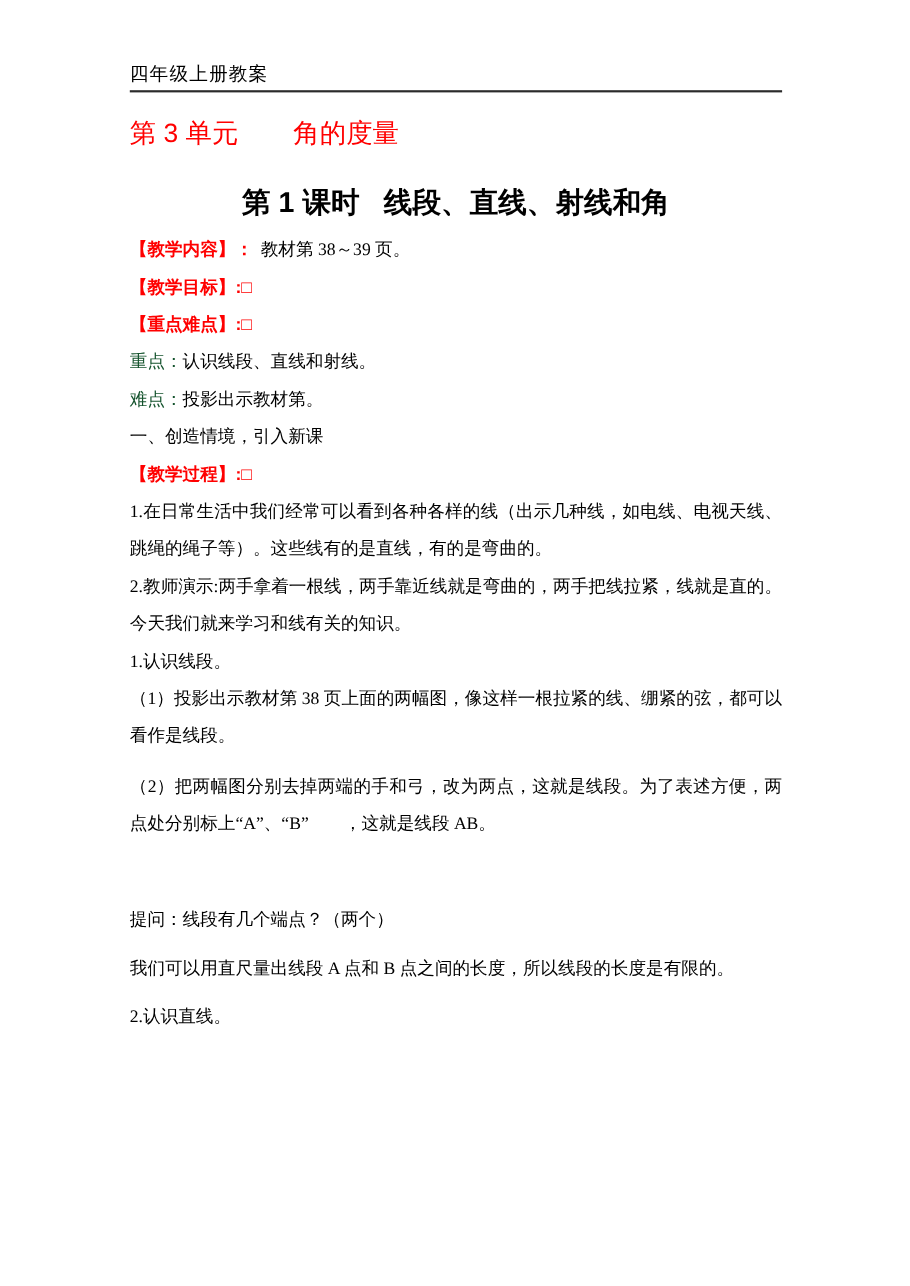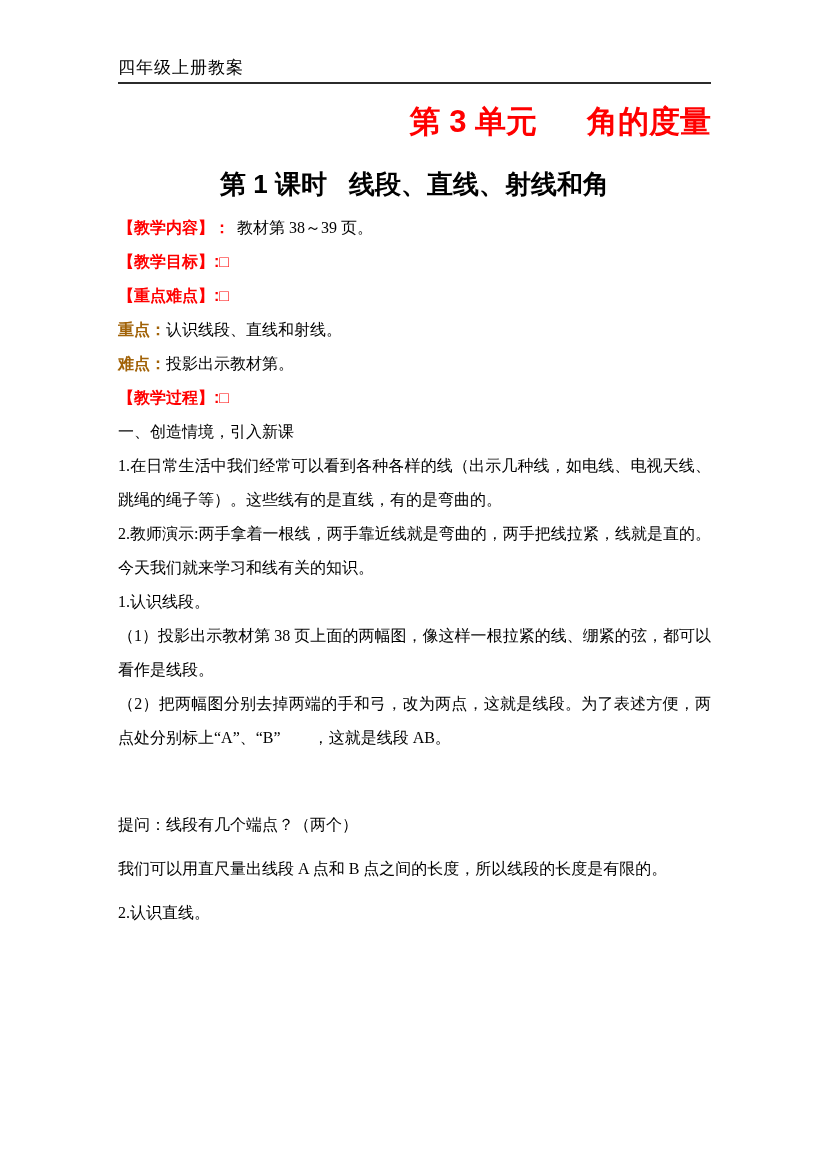--- a/index.html
+++ b/index.html
@@ -37,24 +37,24 @@
     background: #2b2b2b;
   }
   .content {
     position: absolute;
     top: 92px;
     left: 118px;
     width: 593px;
   }
   .title {
     margin: 10px 0 0 0;
-    text-align: right;
+    text-align: left;
     font-family: "Liberation Sans", sans-serif;
-    font-weight: bold;
-    font-size: 31px;
+    font-weight: normal;
+    font-size: 24px;
     line-height: 40px;
     color: var(--accent-red, #ff0000);
     white-space: nowrap;
   }
   .title .title-part2 { margin-left: 50px; }
   .subtitle {
     margin: 24px 0 0 0;
     text-align: center;
     font-family: "Liberation Sans", sans-serif;
     font-weight: bold;
@@ -66,30 +66,30 @@
   .subtitle .sub-part2 { margin-left: 22px; }
   .body {
     margin-top: 9px;
     font-size: 16px;
     text-align: justify;
   }
   .para {
     margin: 0;
     line-height: 34px;
   }
-  .para.mt { }
+  .para.mt { margin-top: 12px; }
   .red-label {
     font-family: "Liberation Sans", sans-serif;
     font-weight: bold;
     color: var(--accent-red, #ff0000);
   }
   .black-label {
     font-family: "Liberation Sans", sans-serif;
-    font-weight: bold;
-    color: #a16207;
+    font-weight: normal;
+    color: #14532d;
   }
   .after-label { margin-left: 7px; }
   .loose-block { margin-top: 48px; }
   .para.loose {
     line-height: 44px;
   }
 </style>
 </head>
 <body>
 
@@ -111,23 +111,23 @@
 
       <p class="para"><span class="red-label">【教学目标】:□</span></p>
 
 
       <p class="para"><span class="red-label">【重点难点】:□</span></p>
 
       <p class="para"><span class="black-label">重点：</span><span>认识线段、直线和射线。</span></p>
 
       <p class="para"><span class="black-label">难点：</span><span>投影出示教材第。</span></p>
 
+      <p class="para">一、创造情境，引入新课</p>
+
       <p class="para"><span class="red-label">【教学过程】:□</span></p>
-
-      <p class="para">一、创造情境，引入新课</p>
       <p class="para">1.在日常生活中我们经常可以看到各种各样的线（出示几种线，如电线、电视天线、跳绳的绳子等）。这些线有的是直线，有的是弯曲的。</p>
       <p class="para">2.教师演示:两手拿着一根线，两手靠近线就是弯曲的，两手把线拉紧，线就是直的。今天我们就来学习和线有关的知识。</p>
       <p class="para">1.认识线段。</p>
       <p class="para">（1）投影出示教材第 38 页上面的两幅图，像这样一根拉紧的线、绷紧的弦，都可以看作是线段。</p>
       <p class="para mt">（2）把两幅图分别去掉两端的手和弓，改为两点，这就是线段。为了表述方便，两点处分别标上“A”、“B”　　，这就是线段 AB。</p>
 
       <div class="loose-block">
         <p class="para loose">提问：线段有几个端点？（两个）</p>
         <p class="para loose">我们可以用直尺量出线段 A 点和 B 点之间的长度，所以线段的长度是有限的。</p>
         <p class="para loose">2.认识直线。</p>

